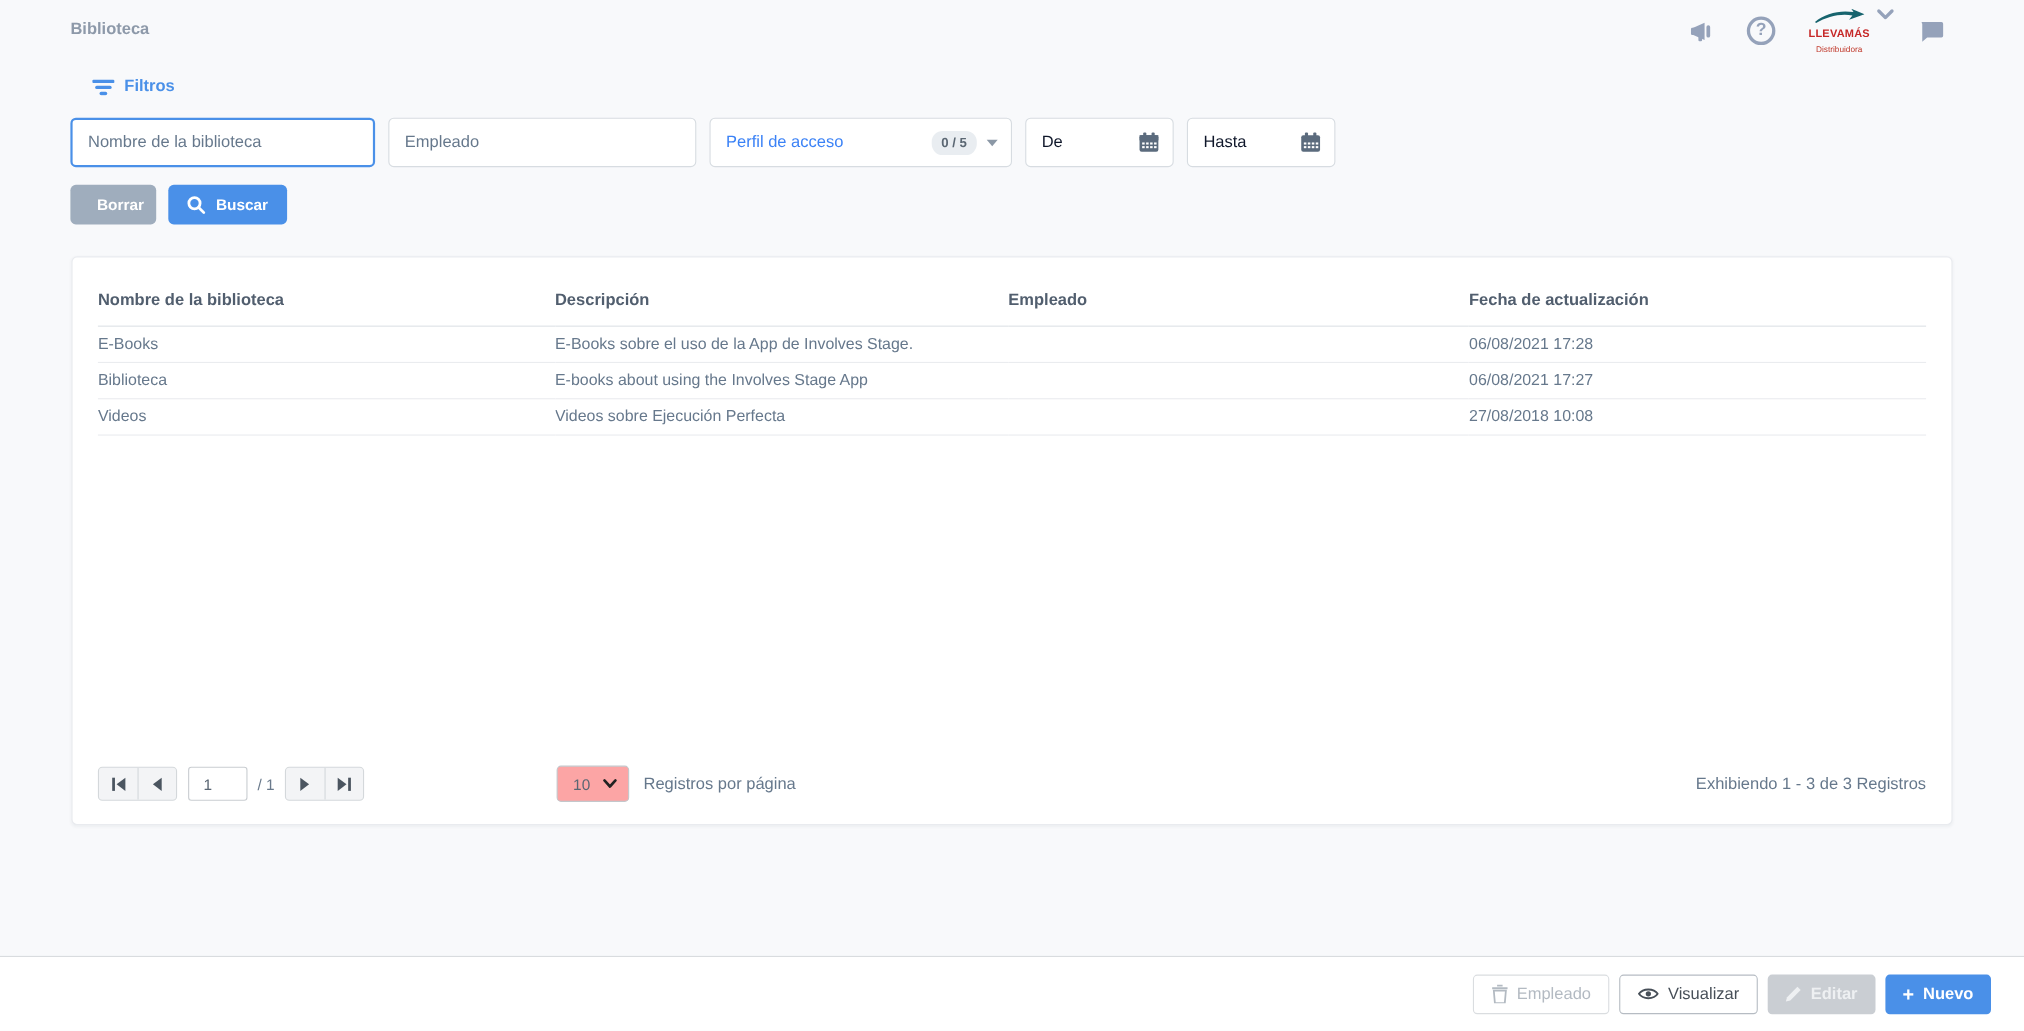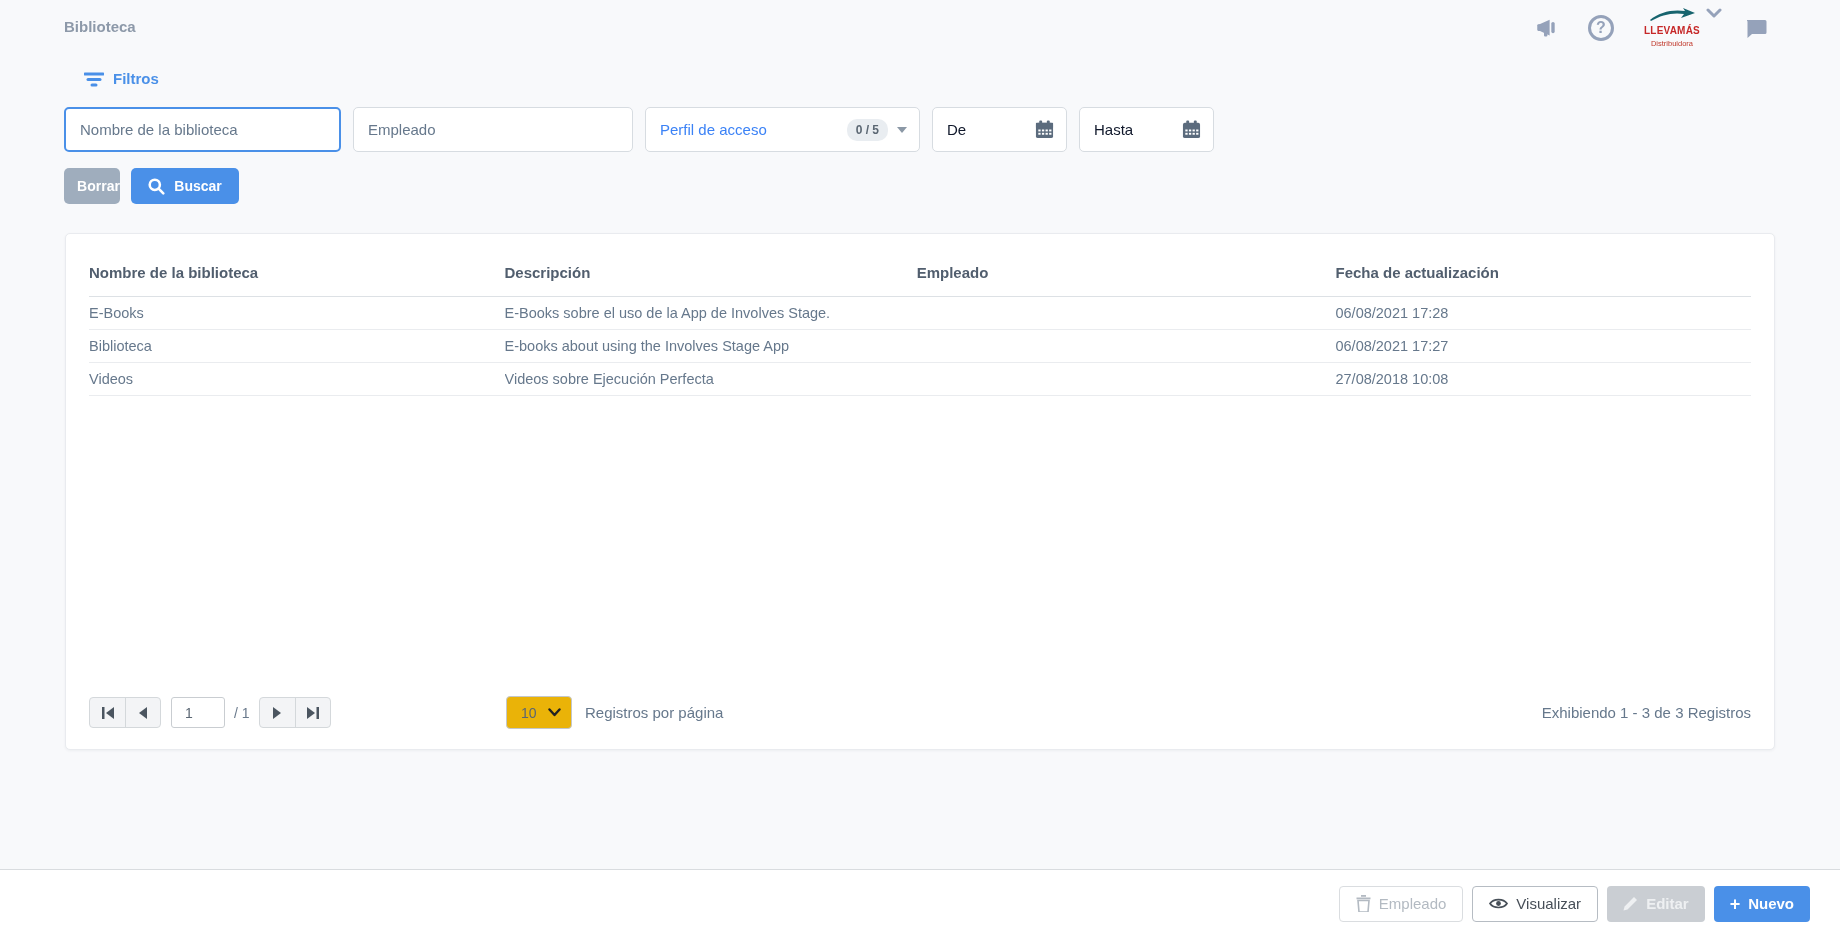--- a/index.html
+++ b/index.html
@@ -37,21 +37,21 @@
     padding:4px 9px; border-radius:10px; margin-right:9px; }
   .caret-down { width:0; height:0; border-left:5px solid transparent; border-right:5px solid transparent;
     border-top:6px solid #8b98a6; }
   .f-date { width:135px; height:45px; background:#fff; border:1px solid #d7dce1; border-radius:5px;
     display:flex; align-items:center; justify-content:space-between; padding:0 12px 0 14px; cursor:pointer; }
   .f-date .lbl { font-size:15px; color:#0f172a; }
   
   .btn-row { position:absolute; left:64px; top:168px; display:flex; gap:11px; }
   .btn { border:none; border-radius:5px; font-family:inherit; font-weight:bold; font-size:14px;
     display:flex; align-items:center; justify-content:center; cursor:pointer; }
-  .btn-clear { width:56px; height:36px; background:#9fadbd; color:#fff;padding-left:13px; }
+  .btn-clear { width:78px; height:36px; background:#9fadbd; color:#fff;padding-left:13px; }
   .btn-search { width:108px; height:36px; background:#4a90e8; color:#fff; gap:9px; }
   
   .card { position:absolute; left:65px; top:233px; width:1710px; height:517px;
     background:#fff; border:1px solid #e9ebef; border-radius:5px;
     box-shadow:0 1px 3px rgba(20,30,60,.05); padding:0 23px; display:flex; flex-direction:column; }
   table { width:100%; border-collapse:collapse; table-layout:fixed; }
   th { text-align:left; font-size:15px; font-weight:bold; color:#515e6e;
     padding:30px 0 15px; border-bottom:1px solid #dde1e5; }
   td { font-size:14.5px; color:#66788c; height:33px; border-bottom:1px solid #eaecef;
     overflow:hidden; white-space:nowrap; text-overflow:ellipsis; }
@@ -60,21 +60,21 @@
   .pag-row { margin-top:auto; position:relative; display:flex; align-items:center; padding-bottom:21px; }
   .pgroup { display:flex; height:31px; border:1px solid #d4d8db; border-radius:4px;
     background:#f3f4f6; overflow:hidden; }
   .pbtn { width:35px; display:flex; align-items:center; justify-content:center; cursor:pointer; }
   .pbtn + .pbtn { border-left:1px solid #d4d8db; }
   .page-input { width:54px; height:31px; margin-left:10px; border:1px solid #c9cdd1; border-radius:3px;
     padding-left:13px; font-size:14px; color:#5a6673; font-family:inherit; outline:none; }
   .slash { margin:0 9px; font-size:14px; color:#6a7a8c; }
   .pgroup.second { margin-left:0; }
   .size-wrap { position:absolute; left:417px; display:flex; align-items:center; }
-  .size-select { width:66px; height:33px; background:#eab308; border:1px solid #c3c7cb; border-radius:4px;
+  .size-select { width:66px; height:33px; background:#fca5a5; border:1px solid #c3c7cb; border-radius:4px;
     display:flex; align-items:center; justify-content:space-between; padding:0 10px 0 14px;
     font-size:14px; color:#5a6673; cursor:pointer; }
   .size-label { margin-left:13px; font-size:15px; color:#66788c; }
   .summary { margin-left:auto; font-size:15px; color:#66788c; }
   
   .bottom-bar { position:absolute; left:0; bottom:0; width:1840px; height:68px;
     background:#fff; border-top:1px solid #d9dcdf; }
   .options-box { width:160px; height:100%; border-right:1px solid #d9dcdf;
     display:flex; align-items:center; justify-content:center; gap:8px; cursor:pointer; }
   .options-box span { font-size:15.5px; color:#54595f; }

